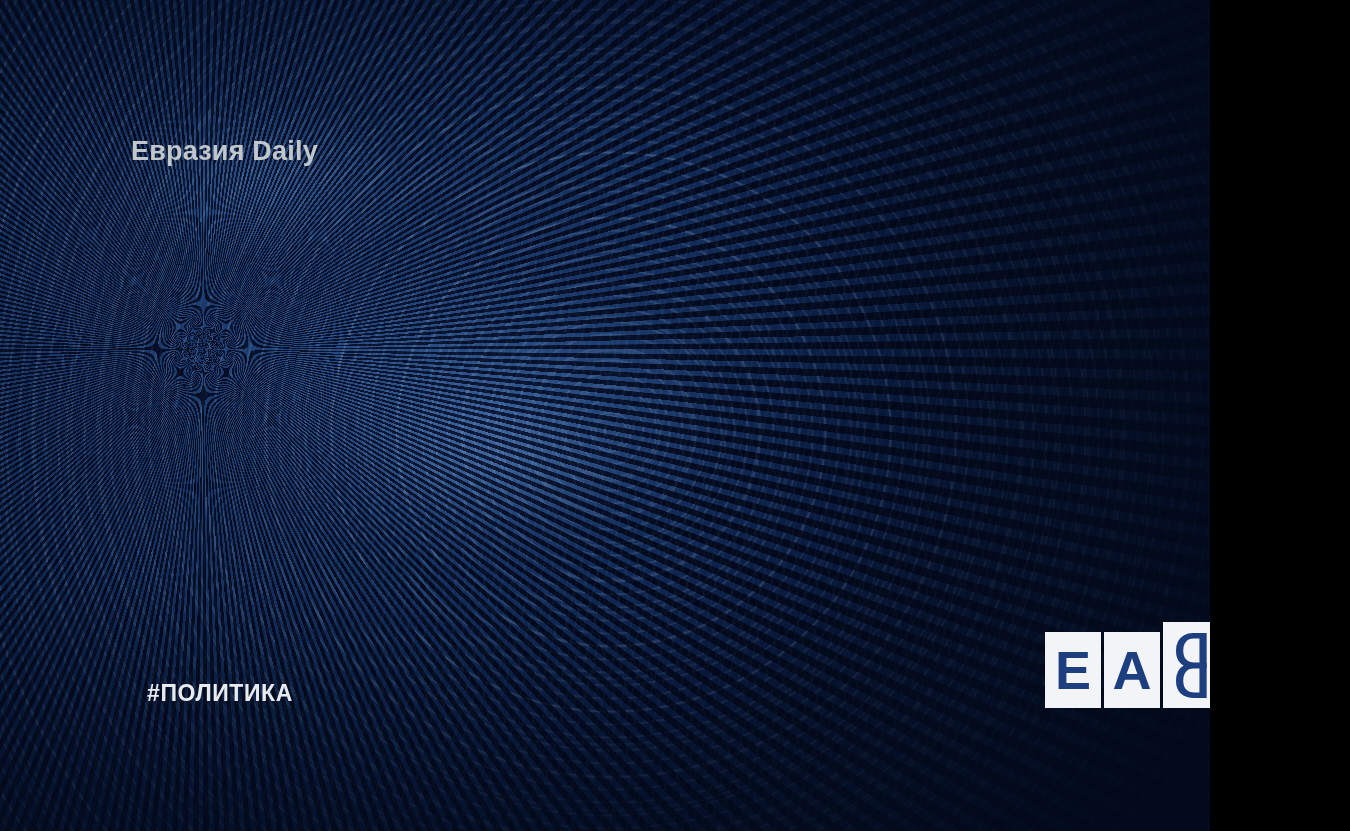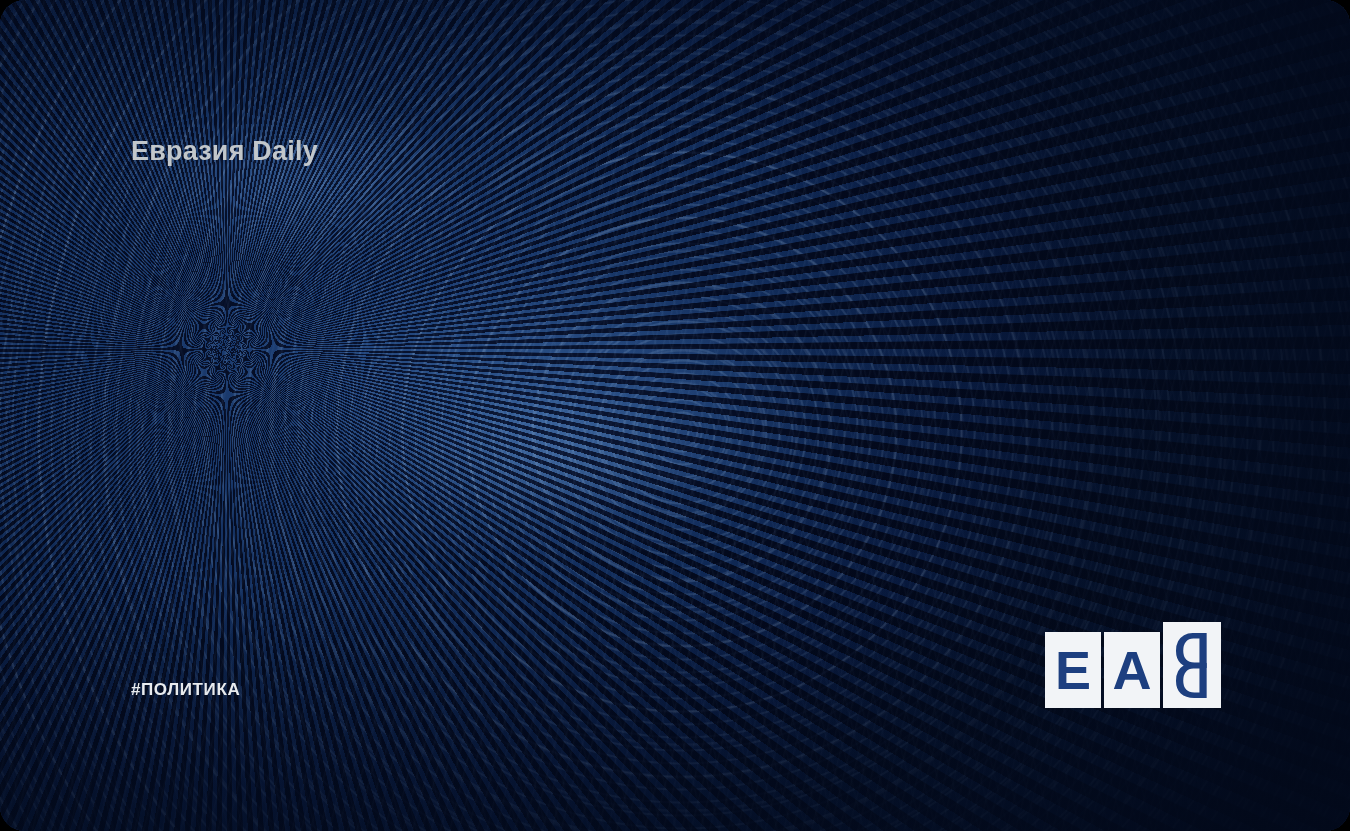--- a/index.html
+++ b/index.html
@@ -6,26 +6,25 @@
     margin: 0;
     padding: 0;
     background: #000;
   }
   body {
     font-family: "Liberation Sans", sans-serif;
   }
 
   .card {
     position: relative;
-    width: 1350px;
+    width: 1210px;
     height: 831px;
     overflow: hidden;
     background: #0b2154;
     isolation: isolate;
-    border-radius: 25px;
   }
 
   
   .bg-base {
     position: absolute;
     inset: 0;
     background:
       radial-gradient(ellipse 62% 72% at 26% 40%, #1d3f75 0%, #173566 32%, #102a57 55%, #0a1e48 78%, #061634 100%);
   }
   .bg-glowA {
@@ -133,23 +132,23 @@
     margin: 0;
     font-size: 52px;
     line-height: 78px;
     font-weight: 700;
     color: #ffffff;
     letter-spacing: -0.2px;
   }
 
   .tag {
     position: absolute;
-    left: 131px;
+    left: 147px;
     top: 680px;
-    font-size: 17px;
+    font-size: 23px;
     font-weight: 700;
     letter-spacing: .6px;
     color: #e8ebee;
     white-space: nowrap;
   }
 
   
   .logo {
     position: absolute;
     left: 1045px;

